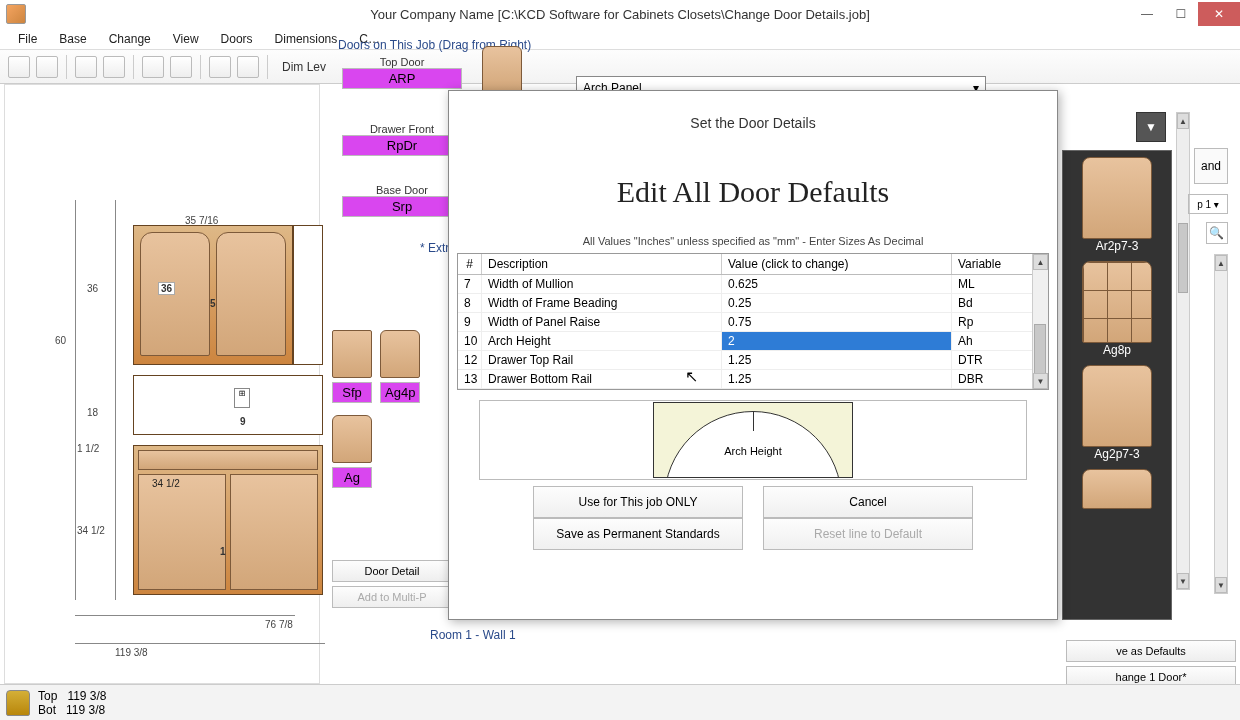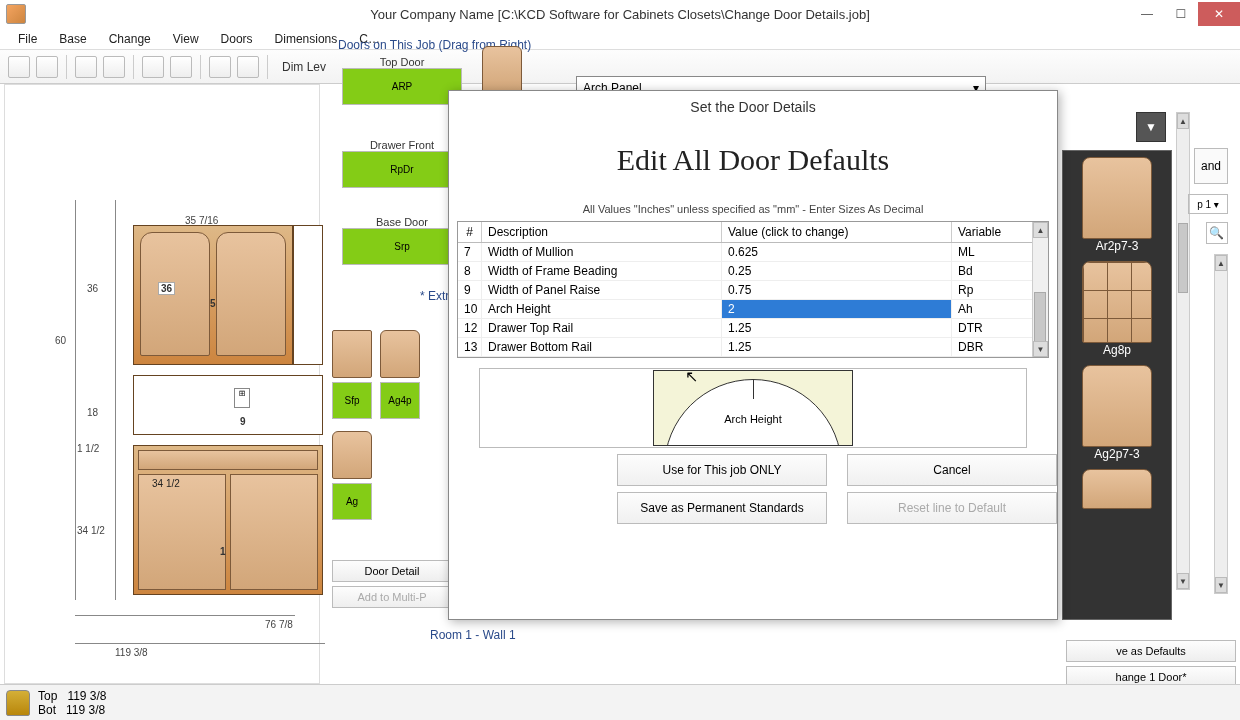--- a/index.html
+++ b/index.html
@@ -23,41 +23,41 @@
 .cab{position:absolute;background:linear-gradient(#deb887,#cd853f);border:1px solid #654321}
 .arch-door{position:absolute;background:linear-gradient(#e8c39e,#d2a679);border:1px solid #7d5a3a;border-radius:12px 12px 2px 2px}
 .cab-num{position:absolute;font-size:10px;font-weight:bold;color:#333}
 .baseline{position:absolute;background:#888;height:1px}
 .vline{position:absolute;background:#888;width:1px}
 .door-panel{position:absolute;left:332px;top:-48px;width:656px;height:100%}
 .dp-header{font-size:12px;color:#2a4a8a;padding:2px 6px}
 .dp-col{position:absolute;left:10px;top:20px;width:120px}
 .dp-slot{text-align:center;margin-bottom:10px}
 .dp-slot-label{font-size:11px;color:#333}
-.dp-slot-val{background:#84cc16;border:1px solid #bbb;padding:12px 4px;font-size:10px}
+.dp-slot-val{background:#d946ef;border:1px solid #bbb;padding:2px 4px;font-size:13px}
 .thumb-sm{width:40px;height:48px;background:linear-gradient(#e8c39e,#d2a679);border:1px solid #7d5a3a;border-radius:6px 6px 2px 2px;margin:4px auto}
 .extra-row{position:absolute;left:0px;top:290px;display:flex;gap:8px;flex-wrap:wrap;width:110px}
 .extra-item{text-align:center;font-size:10px}
 .extra-label{color:#2a4a8a}
 .door-btn{border:1px solid #bbb;background:linear-gradient(#fdfdfd,#eee);padding:4px 10px;margin-top:4px;font-size:11px;cursor:pointer;text-align:center}
 .right-panel{position:absolute;right:4px;top:-20px;width:240px;height:100%}
 .dropdown{border:1px solid #888;background:#fff;padding:4px 6px;font-size:13px;display:flex;align-items:center;justify-content:space-between;cursor:pointer}
 .radio-row{display:flex;align-items:center;gap:4px;font-size:11px;padding:1px 0}
 .radio{width:11px;height:11px;border:1px solid #666;border-radius:50%;display:inline-block;position:relative}
 .radio.checked::after{content:"";position:absolute;inset:2px;background:#333;border-radius:50%}
 .door-gallery{margin-top:6px;border:1px solid #666;background:#333;padding:6px;height:470px;overflow:hidden;position:relative}
 .gal-item{text-align:center;color:#fff;font-size:10px;margin-bottom:8px}
 .gal-thumb{width:70px;height:82px;background:linear-gradient(#e8c39e,#d2a679);border:1px solid #7d5a3a;margin:0 auto;border-radius:8px 8px 2px 2px}
 .gal-thumb.grid::after{content:"";display:block;width:100%;height:100%;background-image:linear-gradient(#7d5a3a 1px,transparent 1px),linear-gradient(90deg,#7d5a3a 1px,transparent 1px);background-size:24px 28px}
 .accordion{border:1px solid #ccc;padding:4px 6px;margin-top:4px;background:#fff;display:flex;align-items:center;gap:6px;font-size:11px;color:#2a4a8a;cursor:pointer}
 .plus{width:14px;height:14px;border-radius:50%;background:#3a7a3a;color:#fff;display:flex;align-items:center;justify-content:center;font-size:10px;font-weight:bold}
 .statusbar{position:absolute;left:0;right:0;bottom:0;height:36px;background:#f3f3f3;border-top:1px solid #ccc;display:flex;align-items:center;padding:0 6px;gap:8px;font-size:11px}
 .trash{width:24px;height:26px;background:linear-gradient(#d4af37,#b8860b);border-radius:4px 4px 2px 2px;border:1px solid #888}
 .modal{position:absolute;left:448px;top:90px;width:610px;height:530px;background:#fff;border:1px solid #888;box-shadow:2px 2px 10px rgba(0,0,0,.3);z-index:100}
-.modal-title{text-align:center;padding:8px;font-size:14px;color:#333}
+.modal-title{text-align:center;padding:24px;font-size:14px;color:#333}
 .modal-h1{text-align:center;font-size:30px;font-weight:normal;color:#222;margin:20px 0 26px;font-family:"Times New Roman",serif}
 .modal-sub{text-align:center;font-size:11px;color:#444;margin-bottom:6px}
 .grid-wrap{margin:0 8px;border:1px solid #999;position:relative}
 .grid-head{display:flex;background:#fff;border-bottom:1px solid #bbb;font-size:11px}
 .gh{padding:3px 6px;border-right:1px solid #ccc}
 .gh.num{width:24px;text-align:center}
 .gh.desc{width:240px}
 .gh.val{width:230px}
 .gh.var{flex:1}
 .grid-body{max-height:140px;overflow:hidden}
@@ -67,21 +67,21 @@
 .gr .gc.desc{width:240px}
 .gr .gc.val{width:230px}
 .gr .gc.var{flex:1}
 .gr.sel .gc.val{background:#2e7cd6;color:#fff}
 .scroll-v{position:absolute;right:0;top:0;bottom:0;width:16px;background:#f0f0f0;border-left:1px solid #ccc}
 .scroll-btn{height:16px;background:#ddd;border:1px solid #bbb;display:flex;align-items:center;justify-content:center;font-size:8px;color:#444;cursor:pointer}
 .preview{margin:10px 30px 6px;height:80px;background:#fff;border:1px solid #bbb;display:flex;align-items:center;justify-content:center}
 .arch-preview{width:200px;height:76px;background:#f4f4d8;border:1px solid #333;position:relative;overflow:hidden}
 .arch-curve{position:absolute;left:10px;right:10px;top:8px;height:120px;border:1px solid #333;border-radius:90px 90px 0 0;background:#fff}
 .arch-label{position:absolute;top:42px;left:0;right:0;text-align:center;font-size:11px}
-.modal-btns{display:flex;justify-content:flex-end;gap:20px;margin:6px 0}
+.modal-btns{display:flex;justify-content:center;gap:20px;margin:0 0}
 .mbtn{width:210px;padding:8px 4px;border:1px solid #bbb;background:linear-gradient(#fdfdfd,#f0f0f0);font-size:12px;cursor:pointer;text-align:center}
 .mbtn.disabled{color:#aaa;cursor:default}
 .room-label{position:absolute;left:430px;bottom:42px;font-size:12px;color:#2a4a8a}
 .cursor{position:absolute;left:685px;top:367px;z-index:200;font-size:16px;pointer-events:none}
 .rp-extra{position:absolute;right:4px;top:552px;width:170px}
 </style>
 </head>
 <body>
 
 <div class="titlebar">

